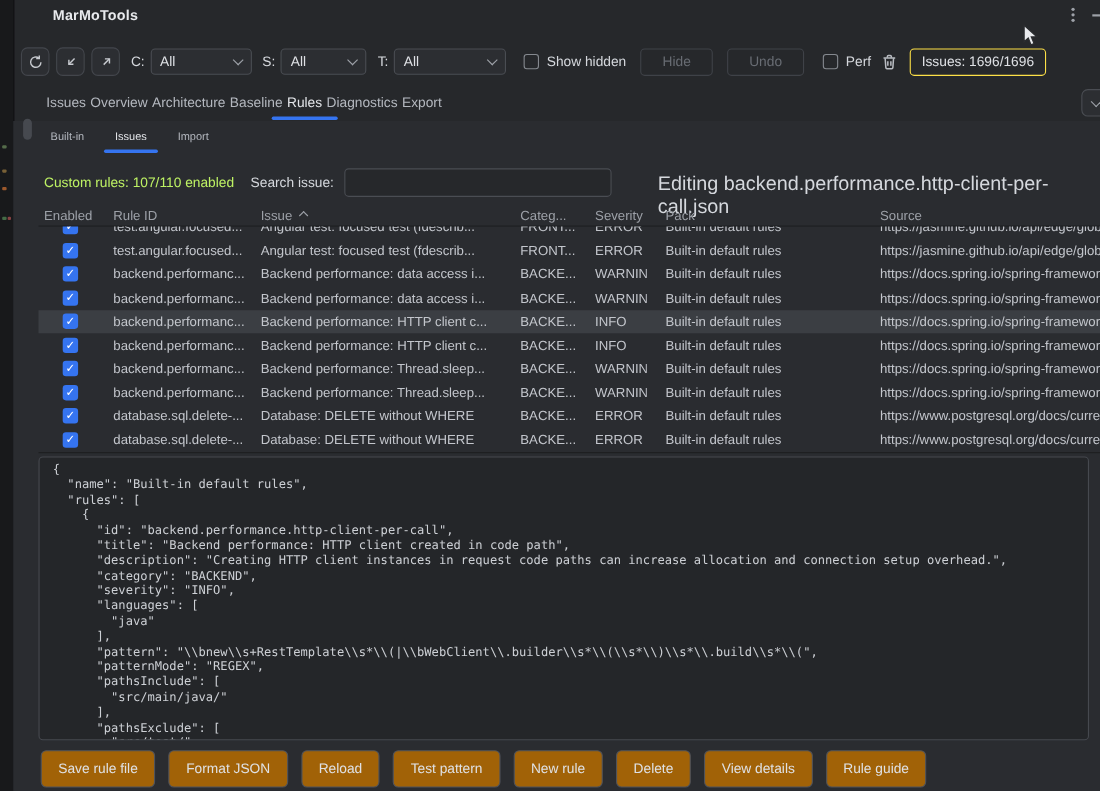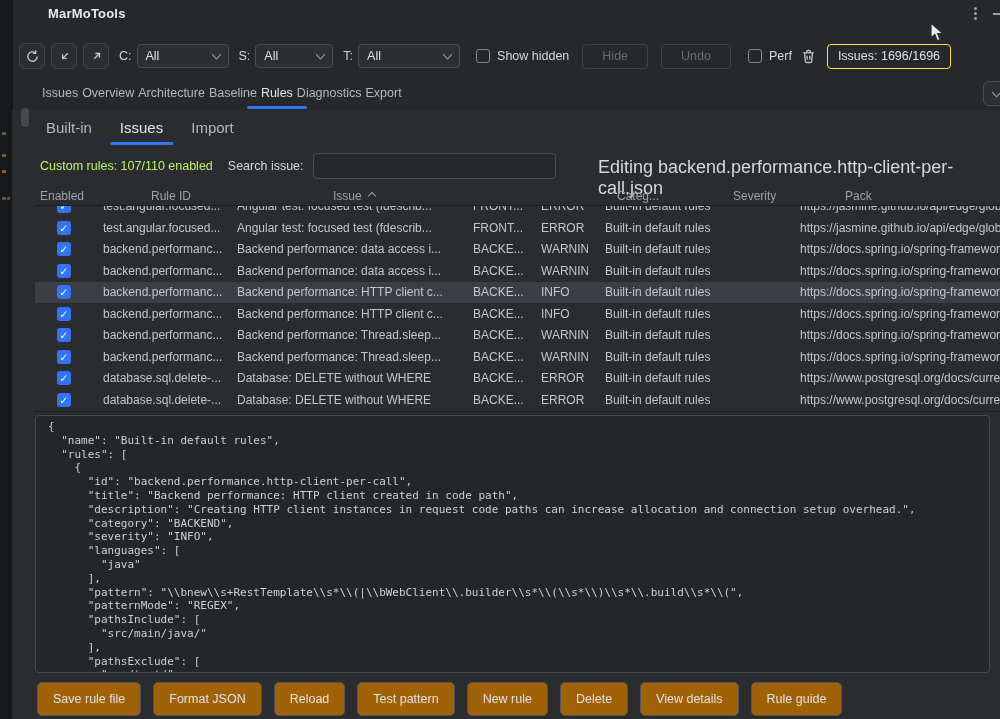--- a/index.html
+++ b/index.html
@@ -37,38 +37,38 @@
   .tab{font-size:12.5px;color:#b4b8bf;position:relative;padding:2px 2px 9px;cursor:default;}
   .tab.active{color:#e3e5e9;}
   .tab.active::after{content:"";position:absolute;left:50%;transform:translateX(-50%);bottom:0;height:3px;width:calc(100% + 24px);background:#3574f0;border-radius:2px;}
   .tabs-more{position:absolute;left:983px;top:81px;width:26px;height:25px;box-sizing:border-box;border:1px solid #4a4d53;border-radius:6px;display:flex;align-items:center;justify-content:center;background:#2c2e32;}
   .tabs-more .chev{margin:0 0 0 0;margin-top:-2px;}
 
   
   .panel{position:absolute;left:12px;top:110px;right:0;bottom:0;background:#2a2c30;}
   .pill{position:absolute;left:9px;top:-2px;width:8px;height:19px;border-radius:4px;background:#46494f;}
   .subtabs{position:absolute;left:32px;top:7px;display:flex;gap:24px;}
-  .subtab{font-size:15px;color:#b4b8bf;position:relative;padding:2px 2px 9px;cursor:default;}
+  .subtab{font-size:10px;color:#b4b8bf;position:relative;padding:2px 2px 9px;cursor:default;}
   .subtab.active{color:#e3e5e9;}
   .subtab.active::after{content:"";position:absolute;left:50%;transform:translateX(-50%);bottom:0;height:3px;width:calc(100% + 16px);background:#3574f0;border-radius:2px;}
 
   .rules-bar{position:absolute;left:28px;top:42px;height:28px;display:flex;align-items:center;}
   .summary{font-size:12.5px;color:#bef264;}
   .search-label{margin-left:15px;font-size:12.5px;color:#d5d8dd;}
   .search{margin-left:9px;width:243px;height:26px;box-sizing:border-box;background:#26282b;border:1px solid #4a4d53;border-radius:4px;color:#dfe1e5;padding:0 8px;font-size:12.5px;outline:none;font-family:inherit;}
   .editing{position:absolute;left:586px;top:47px;font-size:18px;color:#d5d8dd;}
 
   
   .table{position:absolute;left:23px;top:76px;right:0;}
   .tr{display:grid;grid-template-columns:63px 134px 236px 60px 60px 194px 1fr;align-items:center;height:21.5px;font-size:12px;color:#c3c6cc;}
   .tr > div{padding-left:5px;overflow:hidden;white-space:nowrap;box-sizing:border-box;}
   .tr > div:nth-child(5){padding-left:13px;}
   .tr > div:nth-child(6){padding-left:17px;}
   .tr > div:nth-child(7){padding-left:18px;}
-  .thead .tr{height:19px;color:#9da1a8;border-bottom:1px solid #1d1e21;gap:48px;}
+  .thead .tr{height:19px;color:#9da1a8;border-bottom:1px solid #1d1e21;}
   .caret{display:inline-block;width:5px;height:5px;border-left:1.4px solid #9da1a8;border-top:1.4px solid #9da1a8;transform:rotate(45deg);margin-left:7px;vertical-align:1px;}
   .tbody{border-bottom:1px solid #1d1e21;}
   .tbody .tr > div:nth-child(1){padding-left:22px;overflow:visible;}
   .tr.selected{background:#3b3e43;}
   .row-cb{display:block;width:14px;height:14px;border-radius:3px;background:#3574f0;color:#fff;font-size:10.5px;line-height:14px;text-align:center;}
   .clip{height:11px;overflow:hidden;}
   .clip .tr{margin-top:-11px;}
 
   
   .editor{position:absolute;left:23px;top:305px;width:955px;height:258px;box-sizing:border-box;border:1px solid #46494f;border-radius:4px;background:#242629;overflow:hidden;padding:4px 12px;}

